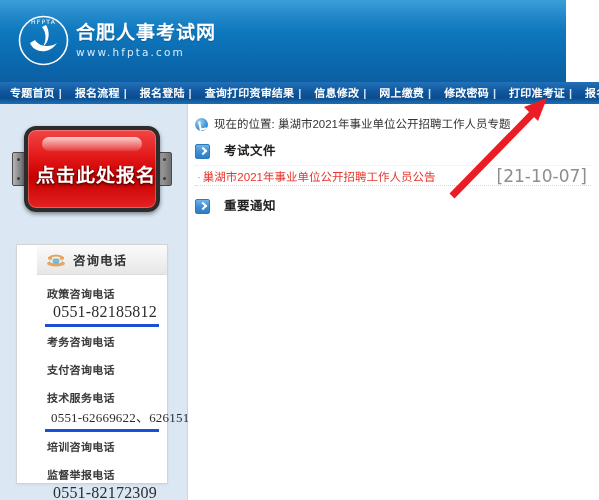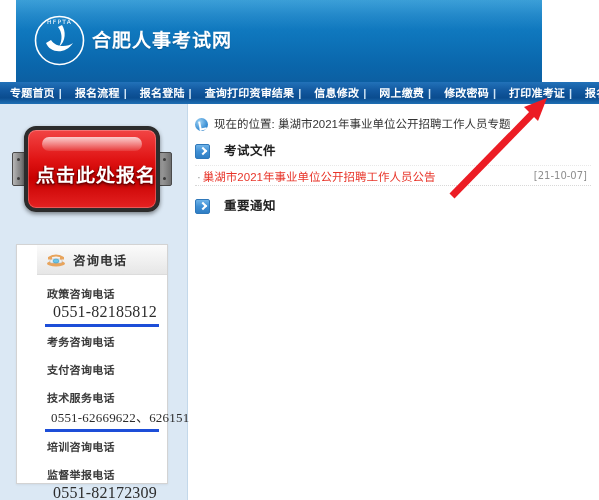--- a/index.html
+++ b/index.html
@@ -20,22 +20,22 @@
   #page {
     position: relative;
     width: 599px;
     height: 500px;
     overflow: hidden;
   }
 
   
   .header {
     position: absolute;
-    left: 16px; top: 0;
-    width: 526px;
+    left: 0; top: 0;
+    width: 566px;
     height: 82px;
     background: linear-gradient(180deg, #1b8fd1 0%, #1380c6 18%, #0d72b8 52%, #0a66ab 80%, #0c5fa2 100%);
     overflow: hidden;
   }
   .header:after {
     content: "";
     position: absolute;
     left: 0; right: 0; top: 0;
     height: 30px;
     background: linear-gradient(180deg, rgba(255,255,255,0.14), rgba(255,255,255,0));
@@ -337,21 +337,21 @@
     color: #e8352a;
     text-decoration: none;
     white-space: nowrap;
   }
   .doc-link:before {
     content: "·";
     color: #999;
     margin-right: 2px;
   }
   .doc-date {
-    font-size: 10px;
+    font-size: 17px;
     color: #8e8e8e;
     white-space: nowrap;
     font-family: "DejaVu Sans", sans-serif;
     margin-left: 21px;
   }
 
   
   .arrow-layer {
     position: absolute;
     left: 0; top: 0;
@@ -369,20 +369,21 @@
       <div class="logo-mark">
         <svg width="55" height="55" viewBox="0 0 55 55" aria-hidden="true">
           <circle cx="27.5" cy="27.5" r="24" fill="none" stroke="#ffffff" stroke-width="1.6"></circle>
           <path d="M14 30 C18 40, 33 42, 41 30 C36 34, 24 35, 19 27 Z" fill="#ffffff"></path>
           <path d="M30 12 C34 18, 34 28, 27 34 C31 26, 30 19, 26 14 Z" fill="#ffffff"></path>
           <text x="27.5" y="11" font-size="6" fill="#ffffff" text-anchor="middle" font-family="DejaVu Sans, sans-serif" letter-spacing="1.2">HFPTA</text>
         </svg>
       </div>
       <div class="logo-text">
         <div class="logo-title">合肥人事考试网</div>
+        <div class="logo-url">www.hfpta.com</div>
       </div>
     </div>
   </div>
 
   <div class="navbar" id="navbar">
       <a class="nav-item" href="#">专题首页</a>
       <span class="nav-sep">|</span>
       <a class="nav-item" href="#">报名流程</a>
       <span class="nav-sep">|</span>
       <a class="nav-item" href="#">报名登陆</a>

